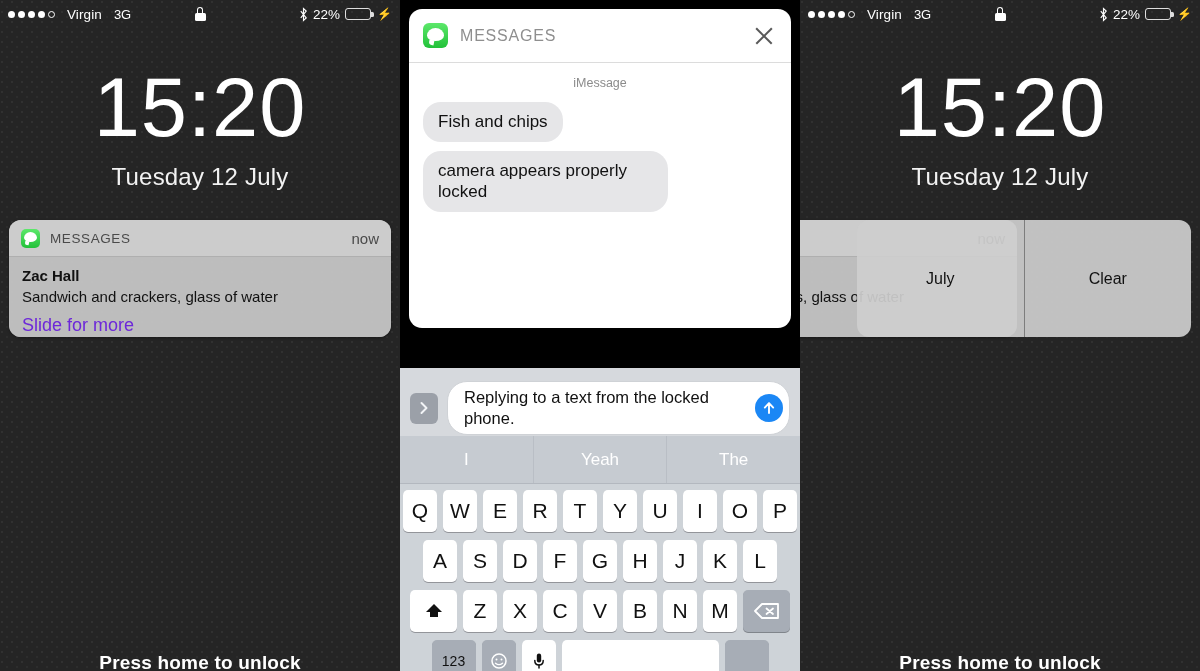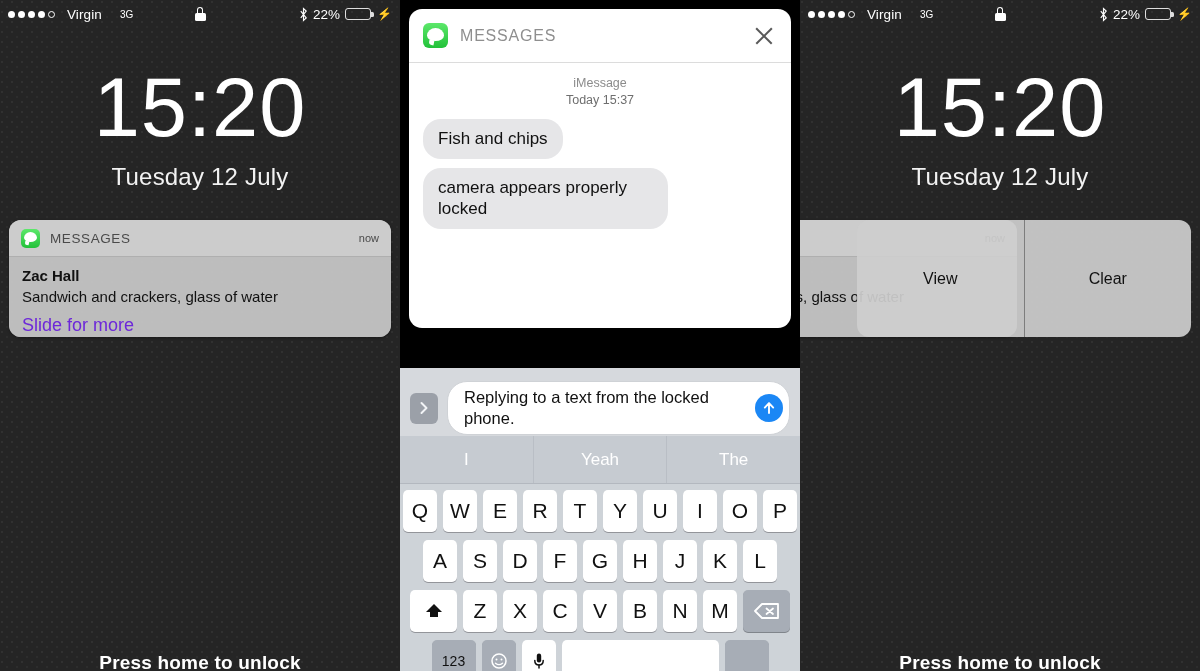--- a/index.html
+++ b/index.html
@@ -49,21 +49,21 @@
   .dot {
     width: 7px; height: 7px; border-radius: 50%;
     background: #fff;
   }
   .dot.hollow {
     background: transparent;
     border: 1.2px solid #fff;
     width: 7px; height: 7px;
   }
   .carrier { font-size: 13.5px; letter-spacing: .1px; }
-  .netmode { font-size: 10px; margin-left: 6px; }
+  .netmode { font-size: 13px; margin-left: 0; }
   .sb-center {
     position: absolute; left: 0; right: 0;
     display: flex; justify-content: center; align-items: center;
     pointer-events: none;
   }
   .lock-glyph { width: 11px; height: 14px; position: relative; display: block; }
   .lock-glyph .shackle {
     position: absolute; top: 0; left: 2.2px;
     width: 6.6px; height: 6px;
     border: 1.6px solid #fff;
@@ -167,21 +167,21 @@
     transform: rotate(12deg);
   }
   .notif-app-name {
     margin-left: 10px;
     font-size: 13.5px;
     color: #4a4a4a;
     letter-spacing: .6px;
   }
   .notif-time {
     margin-left: auto;
-    font-size: 11px;
+    font-size: 15px;
     color: #4a4a4a;
   }
   .notif-body {
     padding: 10px 13px 0 13px;
     background: rgba(190,190,190,.9);
     height: 84px;
   }
   .notif-sender {
     font-size: 15px;
     font-weight: bold;
@@ -481,21 +481,20 @@
 
     <div class="qr-card">
       <div class="qr-head">
         <span class="qr-app-icon"></span>
         <span class="qr-app-name">MESSAGES</span>
         <span class="qr-close"></span>
       </div>
       <div class="qr-thread">
         <div class="thread-meta">
           <div>iMessage</div>
-          <div class="d2">Today 15:37</div>
         </div>
         <div class="bubble-row">
           <span class="bubble">Fish and chips</span>
         </div>
         <div class="bubble-row">
           <span class="bubble">camera appears properly locked</span>
         </div>
       </div>
     </div>
 
@@ -631,21 +630,21 @@
 
           <span class="notif-time">now</span>
         </div>
         <div class="notif-body">
           <div class="notif-sender">Zac Hall</div>
           <div class="notif-text">Sandwich and crackers, glass of water</div>
           <div class="notif-hint">Slide for more</div>
         </div>
       </div>
       <div class="notif-actions">
-        <span class="notif-action">View</span>
+        <span class="notif-action">July</span>
         <span class="notif-action">Clear</span>
       </div>
     </div>
 
     <div class="unlock-hint">Press home to unlock</div>
   </div>
 
 </div>
 
 </body></html>

